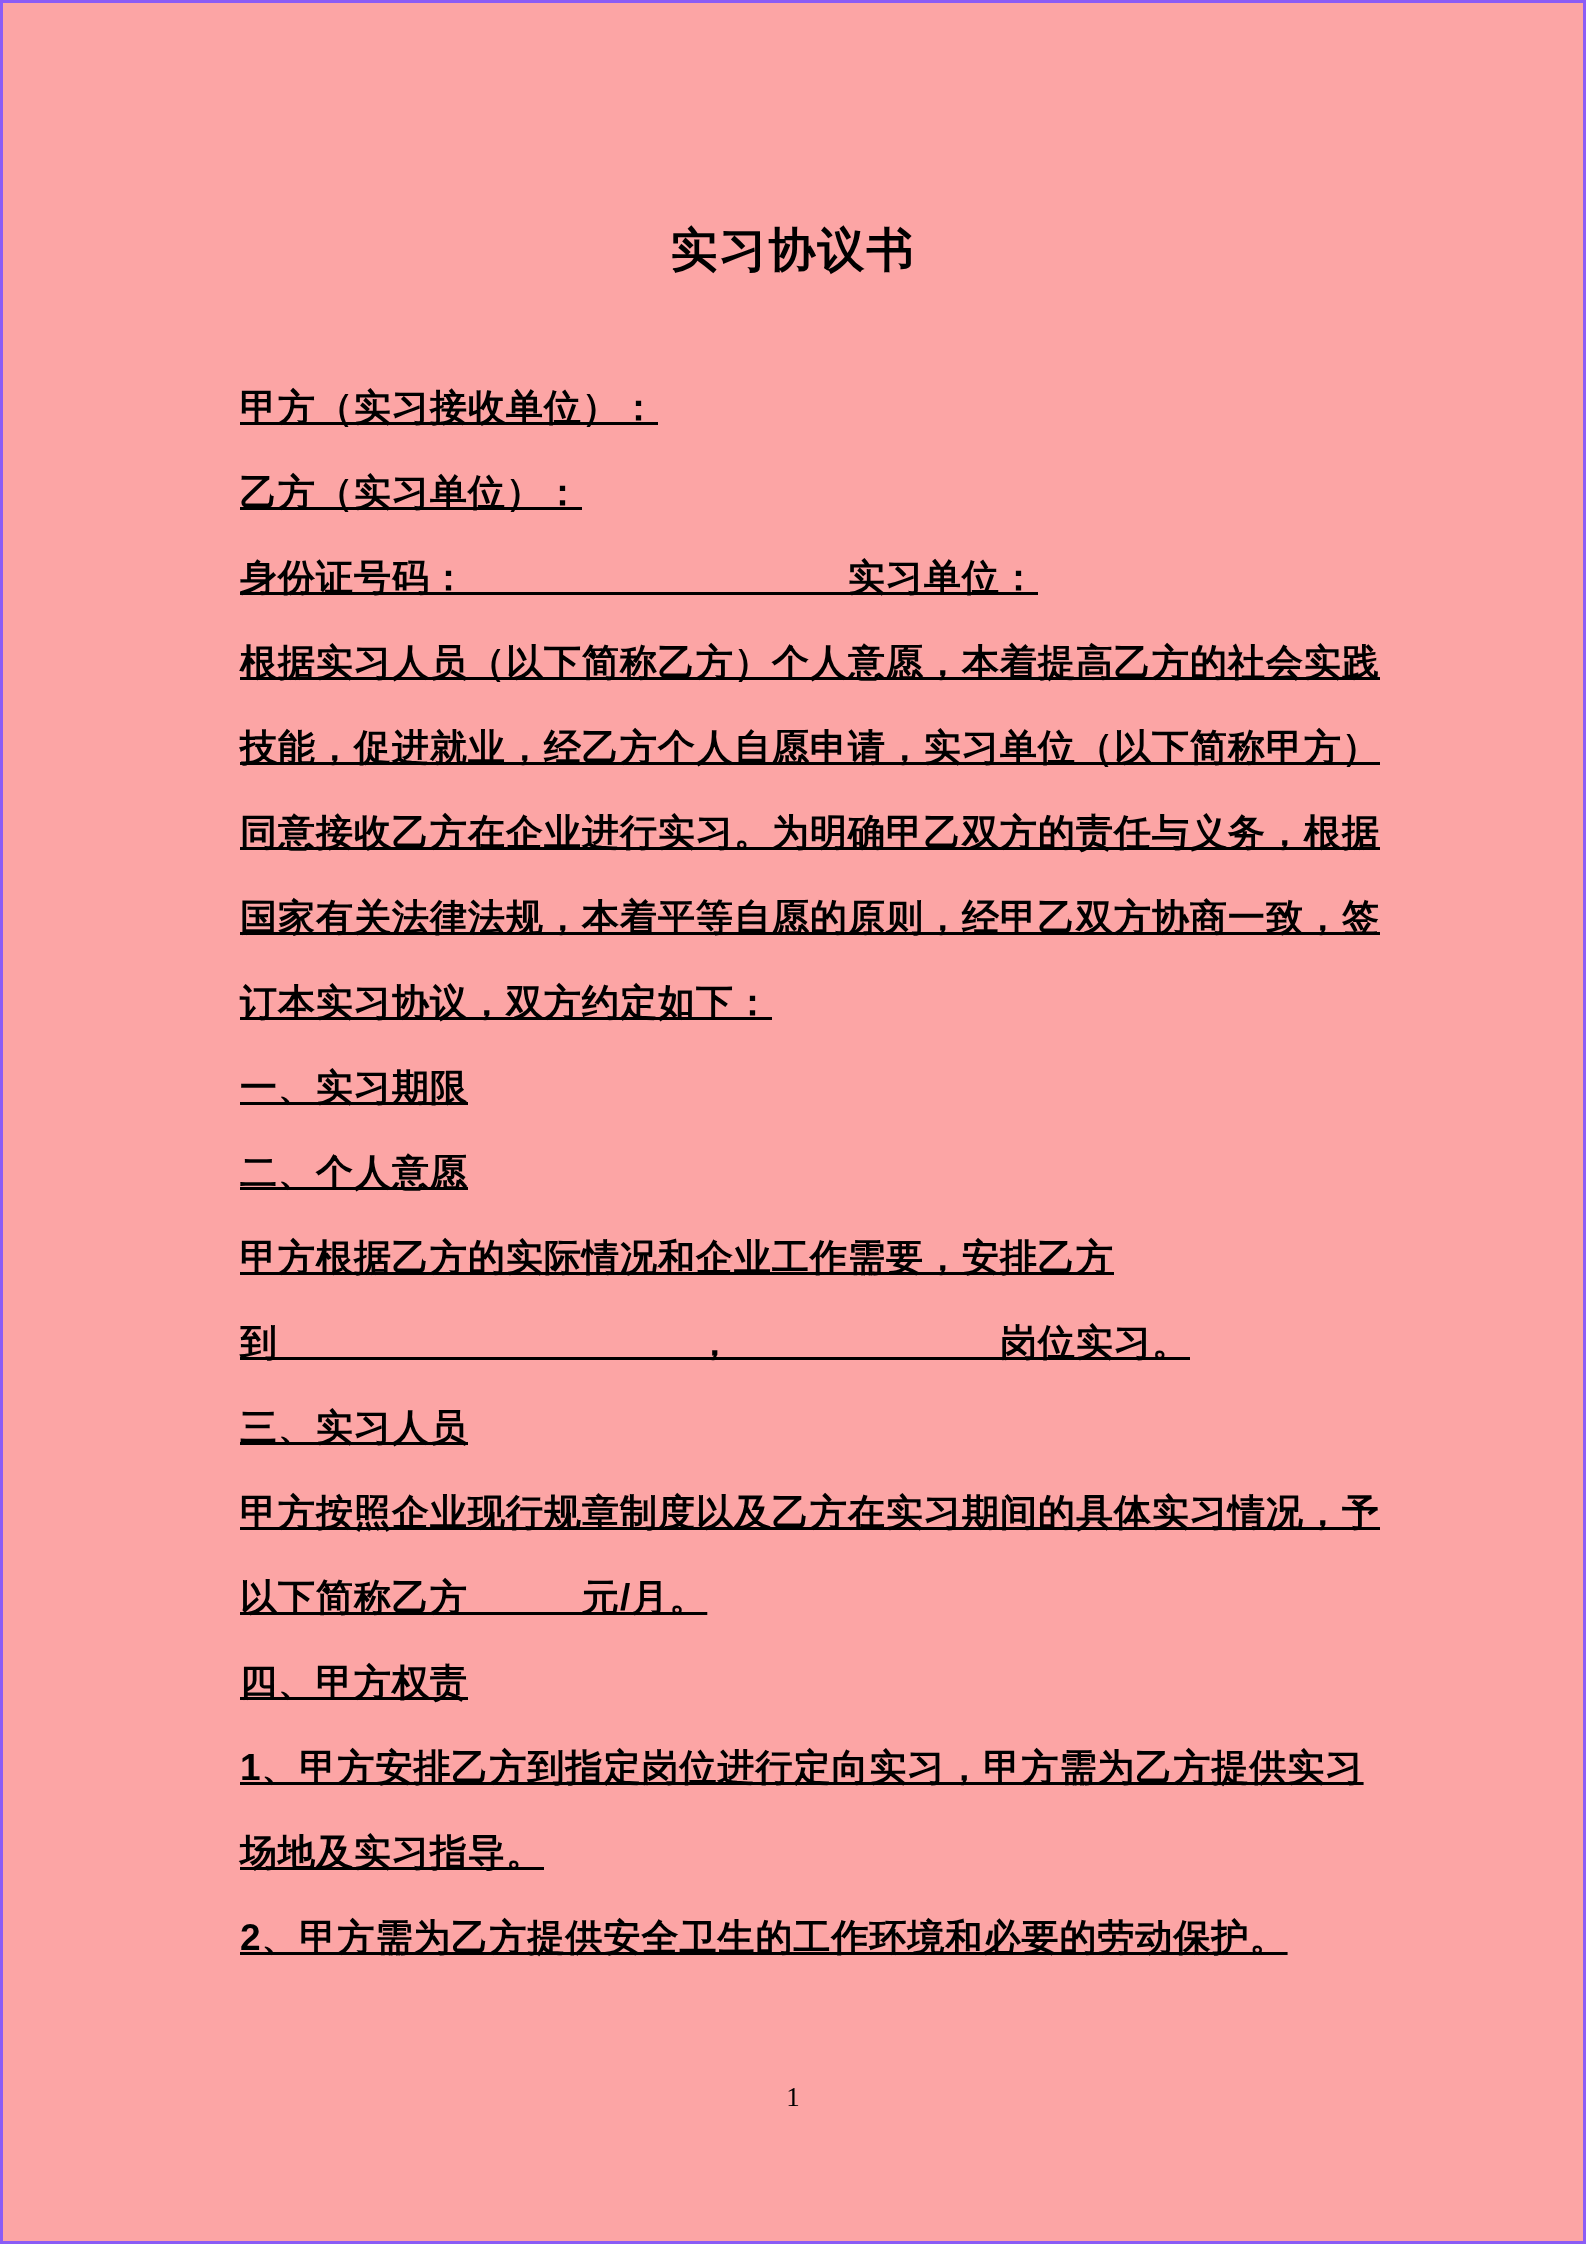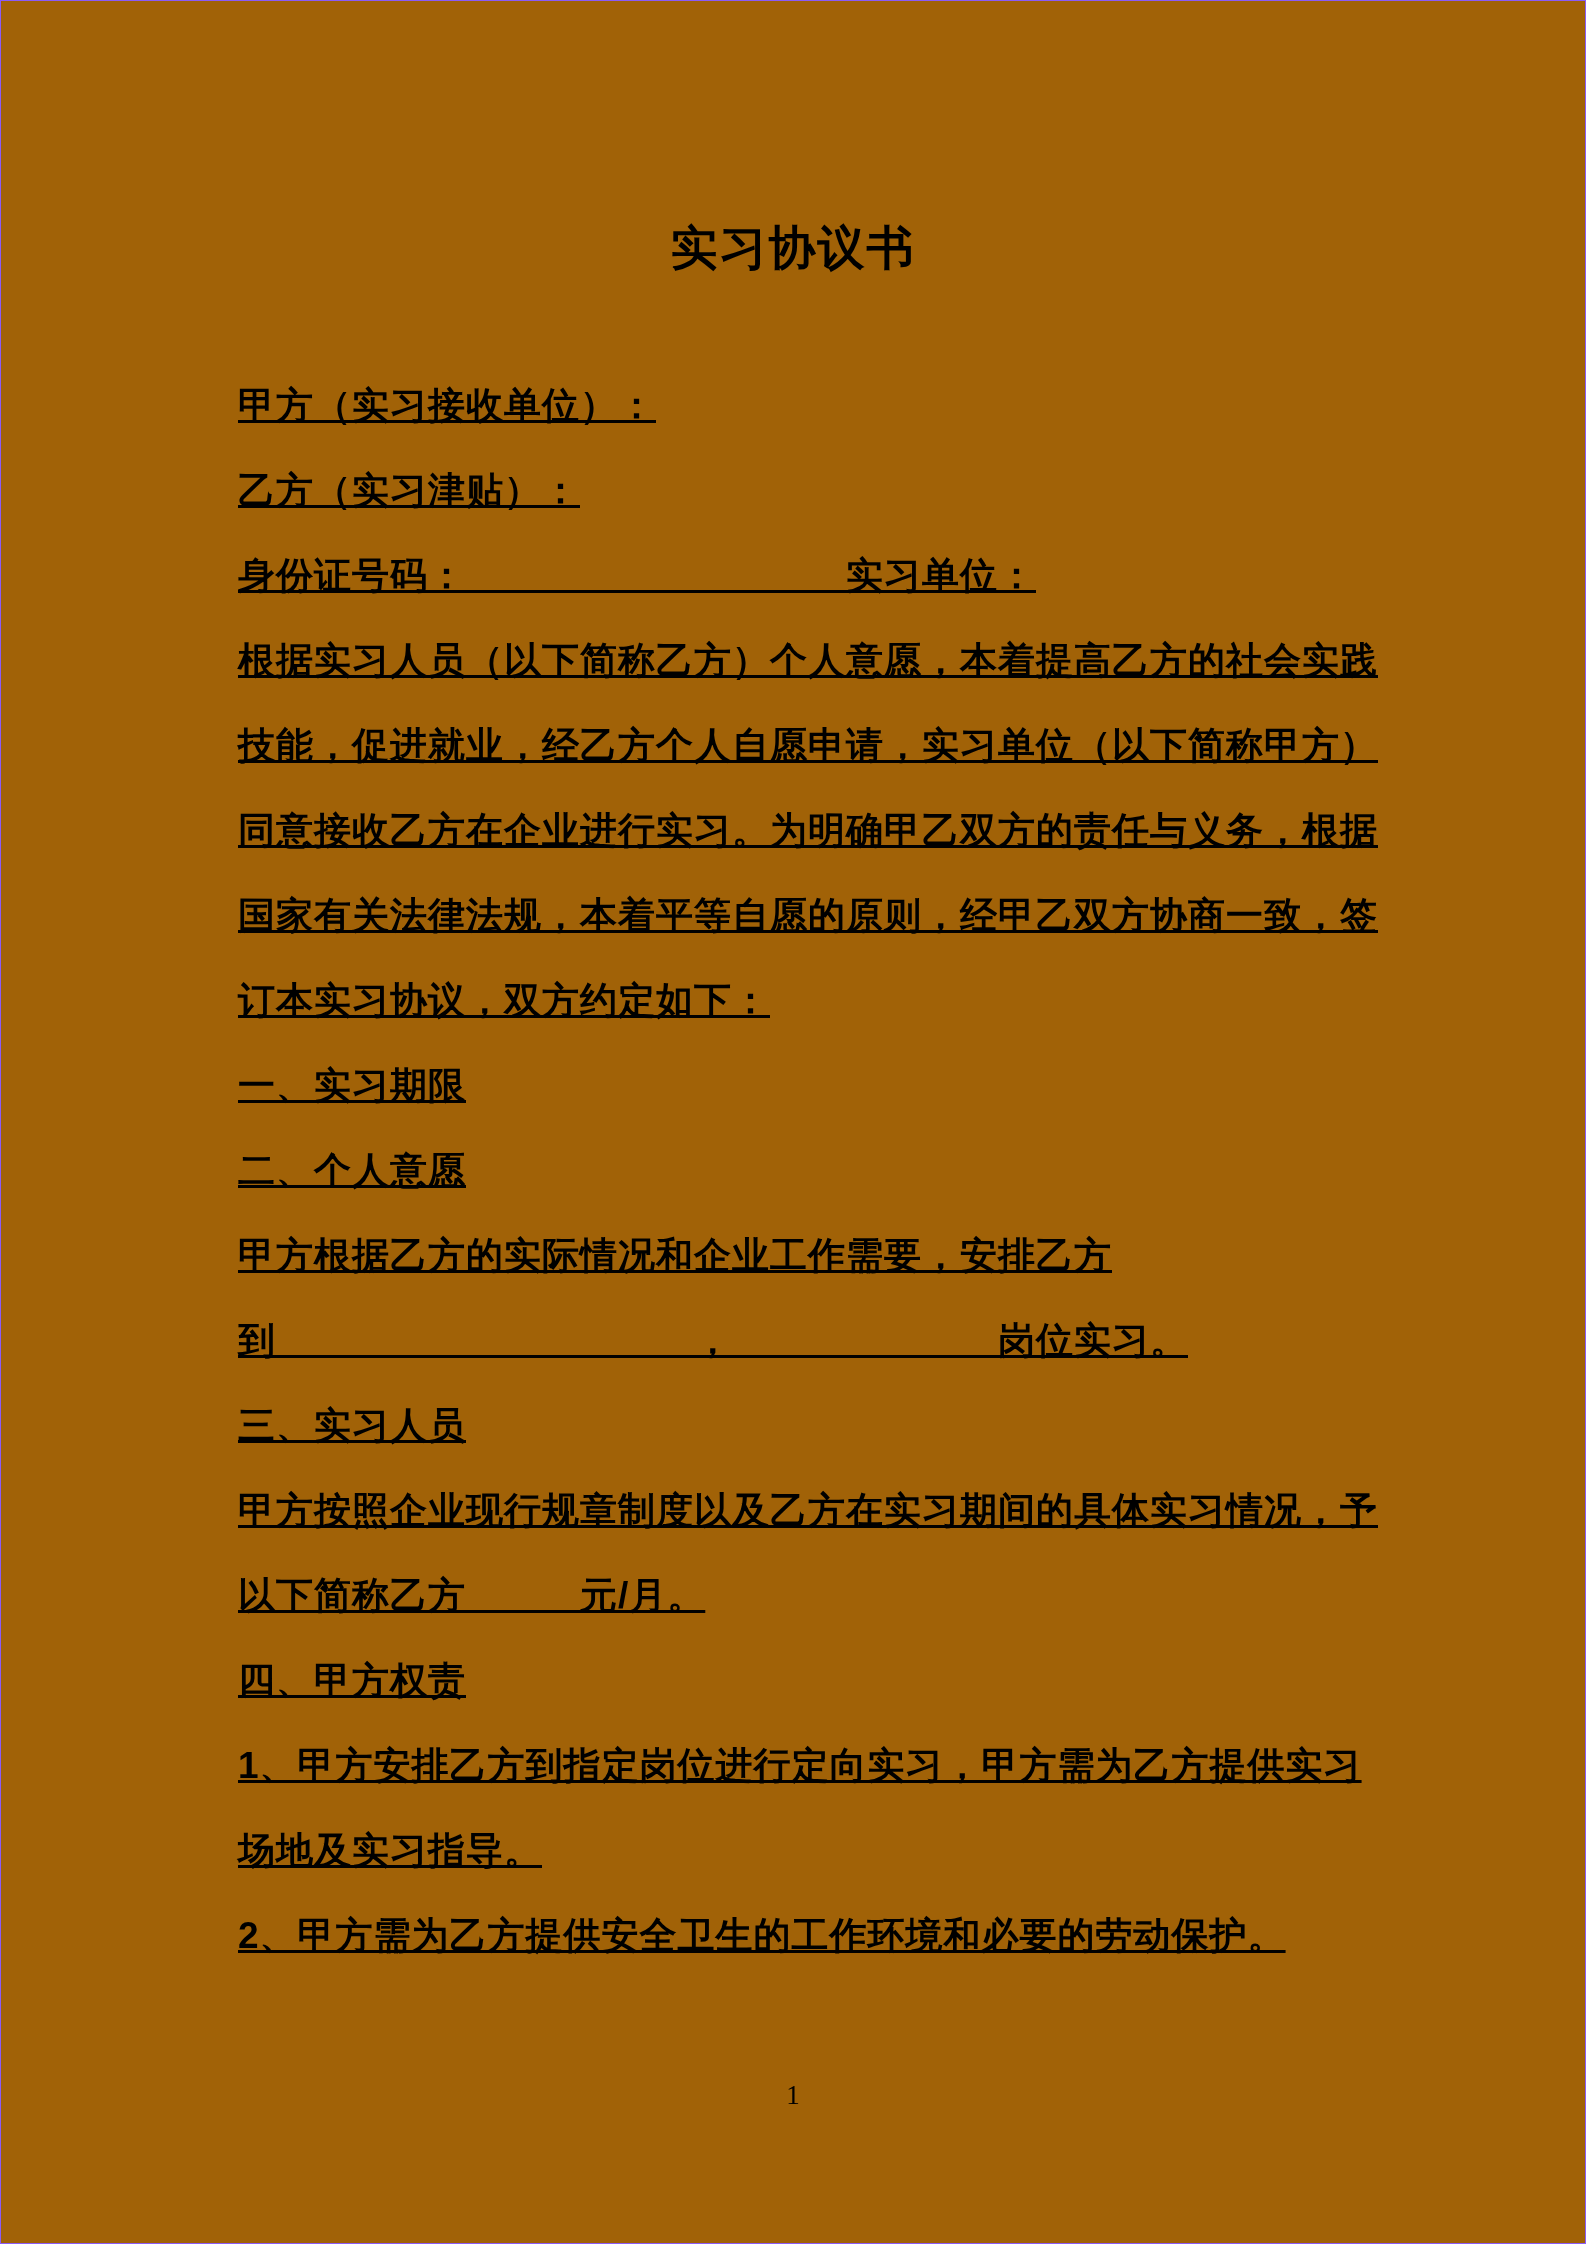--- a/index.html
+++ b/index.html
@@ -5,23 +5,23 @@
 <style>
   html, body {
     margin: 0;
     padding: 0;
     background: #ffffff;
   }
   .page {
     position: relative;
     width: 1586px;
     height: 2244px;
-    background: #a16207;
+    background: #fca5a5;
     box-sizing: border-box;
-    border: 1px solid #8b5cf6;
+    border: 3px solid #8b5cf6;
     overflow: hidden;
     color: #000000;
     font-family: "Liberation Sans", "DejaVu Sans", sans-serif;
   }
   .doc-title {
     position: absolute;
     top: 192px;
     left: 0;
     width: 100%;
     text-align: center;
@@ -59,21 +59,21 @@
 </style>
 </head>
 <body>
 
 <div class="page">
 
   <h1 class="doc-title">实习协议书</h1>
 
   <div class="doc-body">
     <p class="doc-line">甲方（实习接收单位）：</p>
-    <p class="doc-line">乙方（实习津贴）：</p>
+    <p class="doc-line">乙方（实习单位）：</p>
     <p class="doc-line">身份证号码：　　　　　　　　　　实习单位：</p>
     <p class="doc-line">根据实习人员（以下简称乙方）个人意愿，本着提高乙方的社会实践</p>
     <p class="doc-line">技能，促进就业，经乙方个人自愿申请，实习单位（以下简称甲方）</p>
     <p class="doc-line">同意接收乙方在企业进行实习。为明确甲乙双方的责任与义务，根据</p>
     <p class="doc-line">国家有关法律法规，本着平等自愿的原则，经甲乙双方协商一致，签</p>
     <p class="doc-line">订本实习协议，双方约定如下：</p>
     <p class="doc-line">一、实习期限</p>
     <p class="doc-line">二、个人意愿</p>
     <p class="doc-line">甲方根据乙方的实际情况和企业工作需要，安排乙方</p>
     <p class="doc-line">到　　　　　　　　　　　，　　　　　　　岗位实习。</p>

